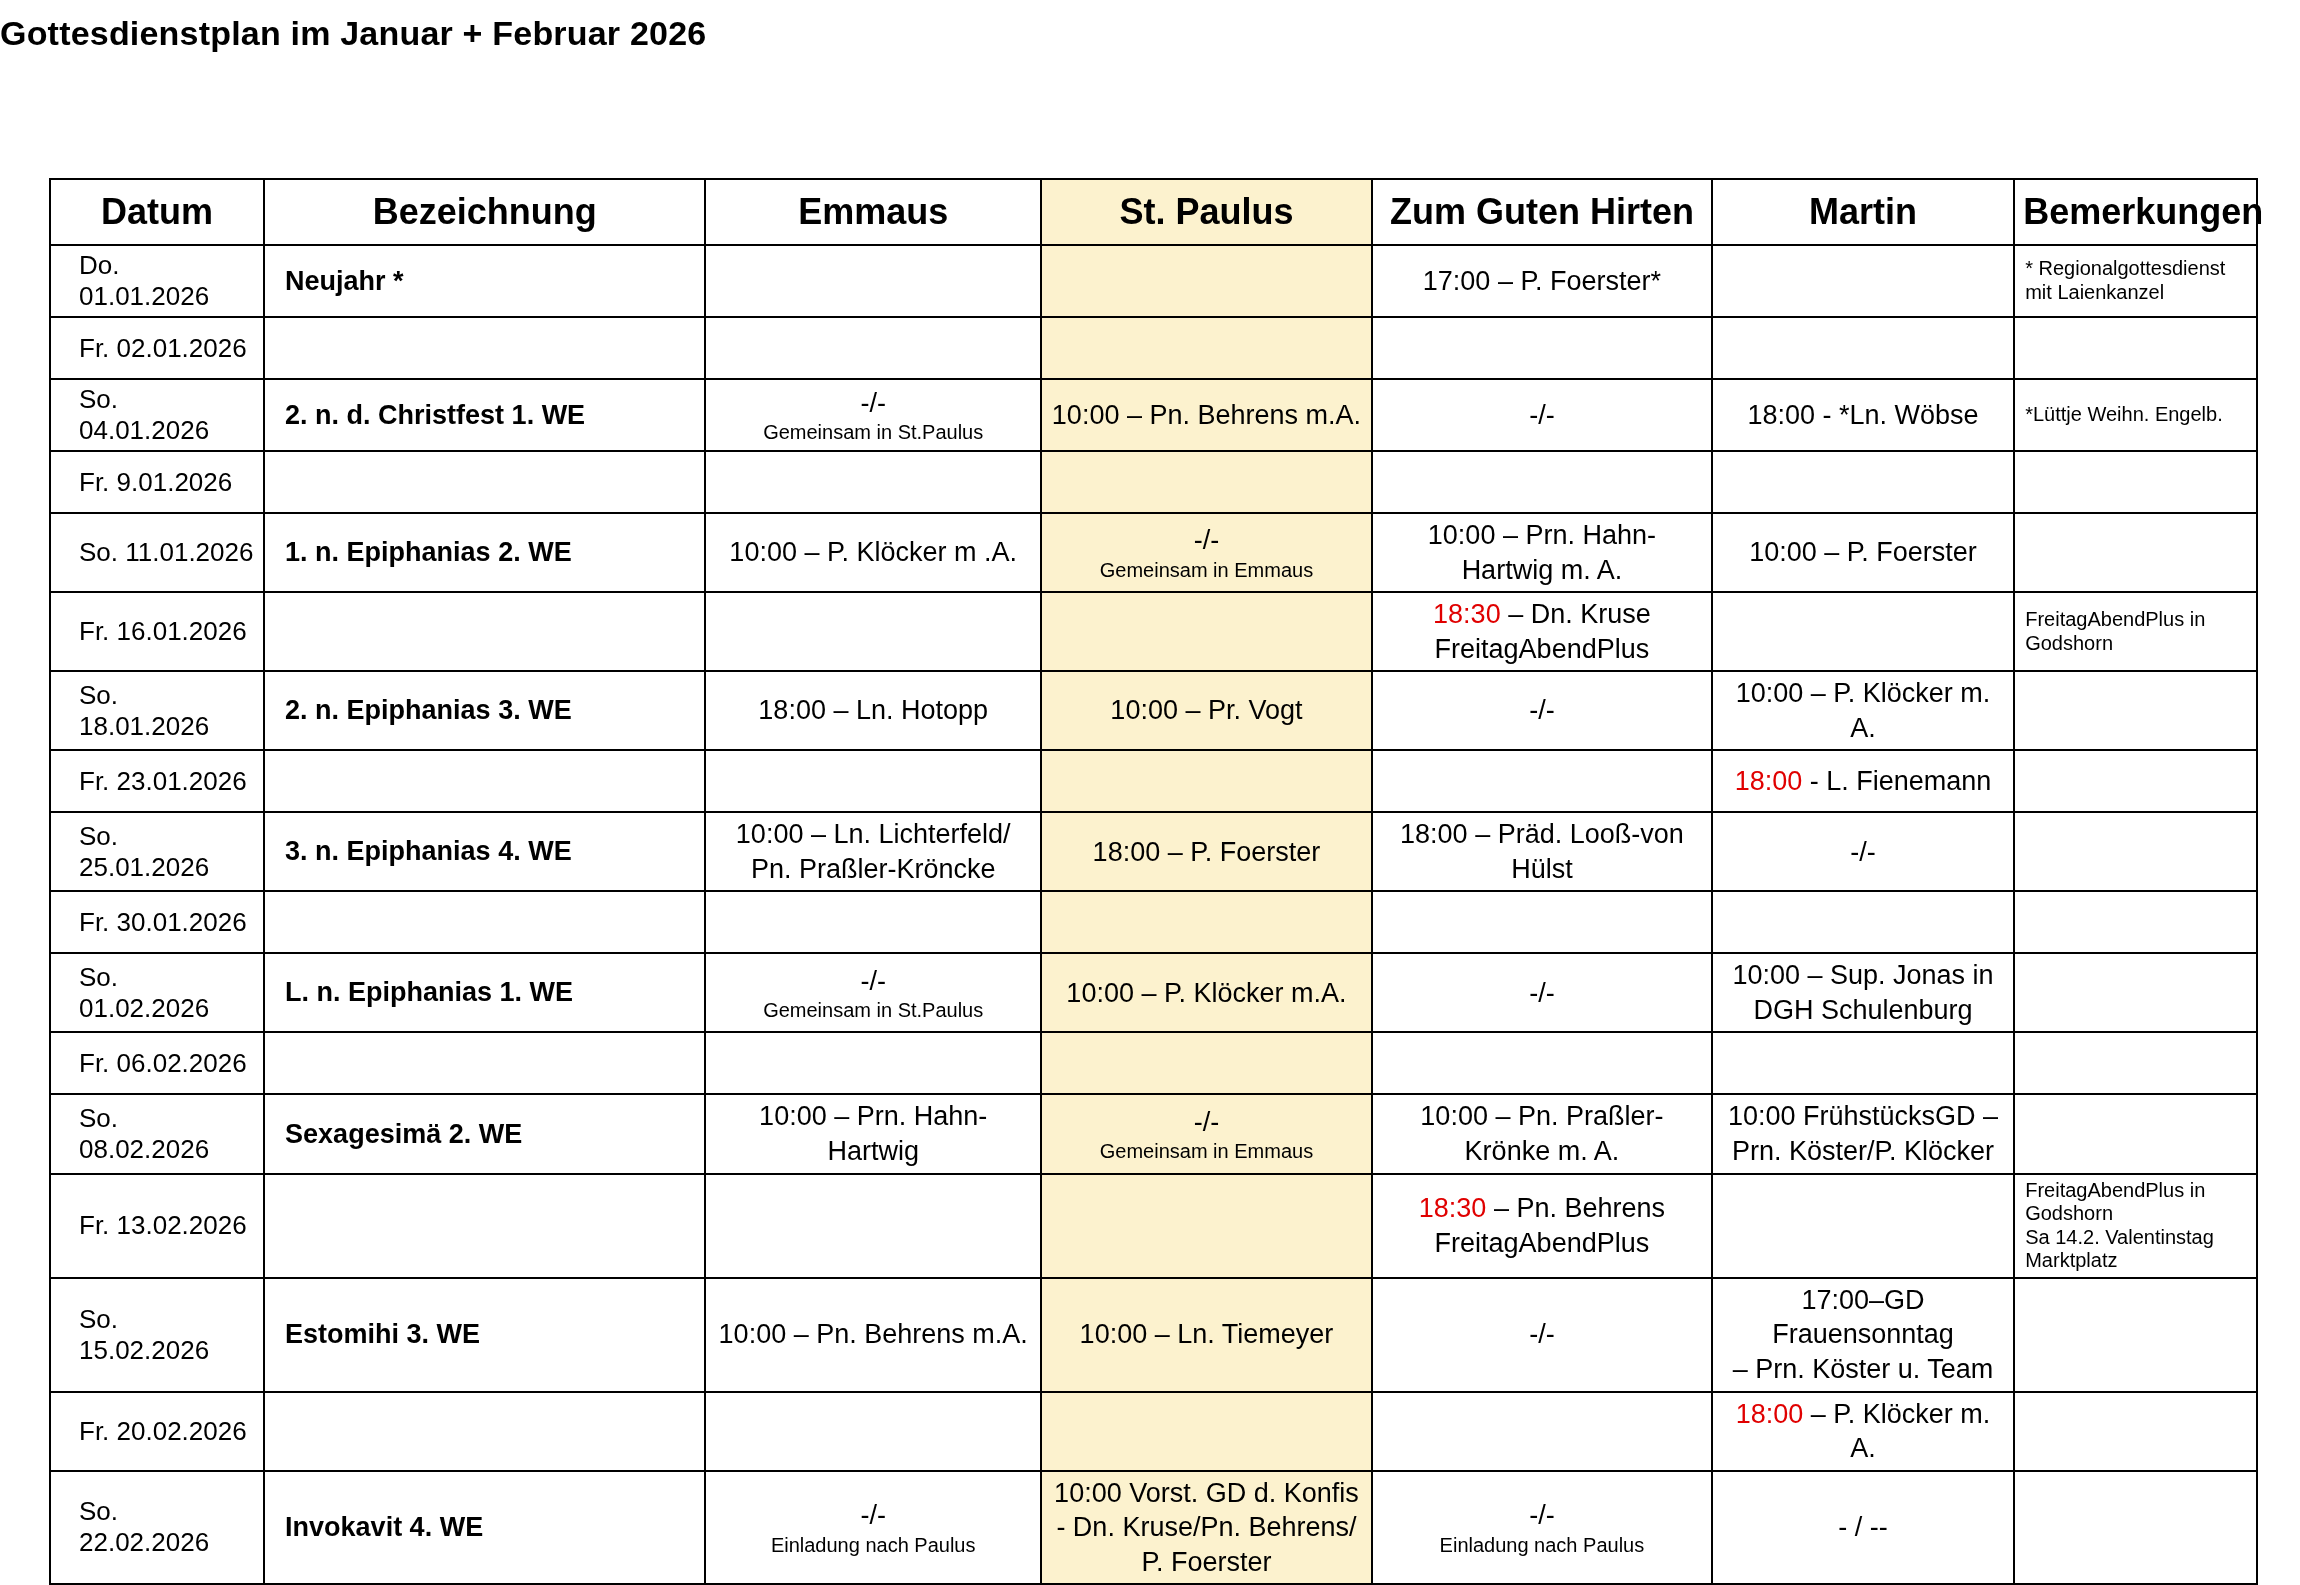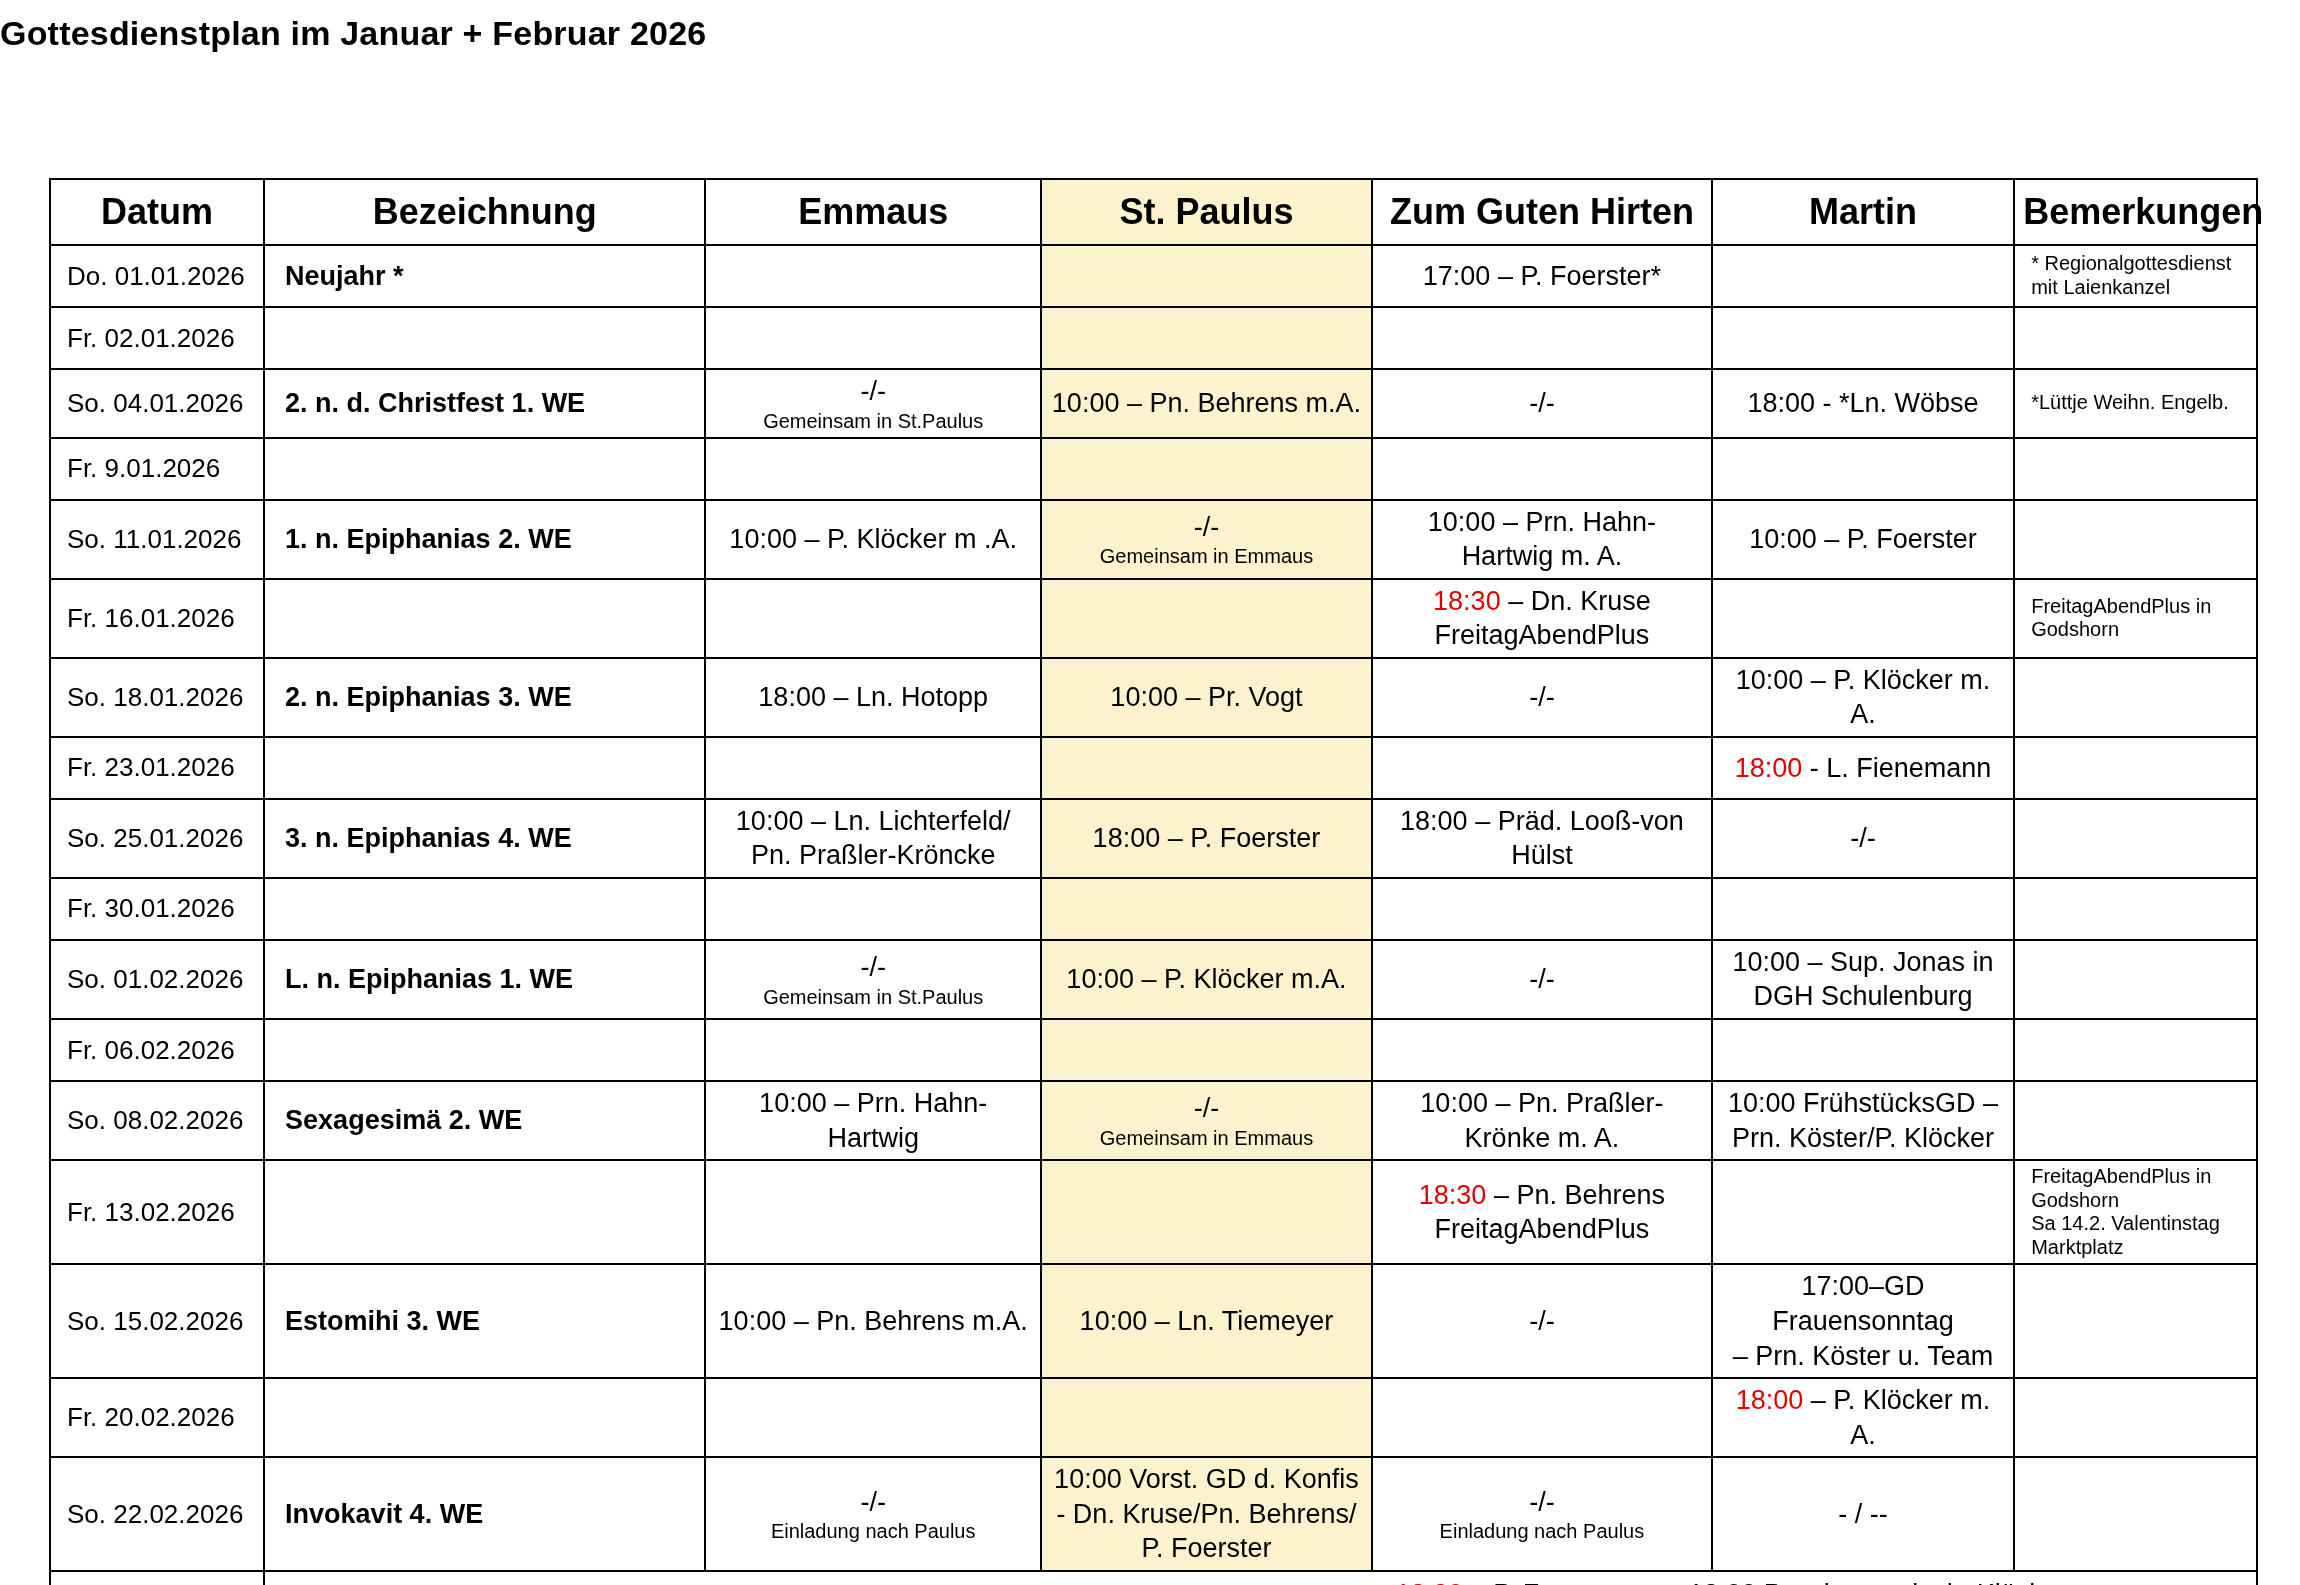--- a/index.html
+++ b/index.html
@@ -16,28 +16,28 @@
     border-collapse:collapse;table-layout:fixed;
   }
   col.c-datum{width:9.7%;} col.c-bez{width:20%;} col.c-emm{width:15.2%;}
   col.c-pau{width:15%;} col.c-hir{width:15.4%;} col.c-mar{width:13.7%;} col.c-bem{width:11%;}
   th,td{
     border:2px solid #000;vertical-align:middle;text-align:center;
     padding:4px 8px;font-size:27px;
   }
   th{font-size:36px;font-weight:bold;height:56px;}
   tr.body{height:62px;}
-  td.datum{text-align:left;padding-left:16px;font-size:26px;}
+  td.datum{text-align:left;padding-left:28px;font-size:26px;}
   td.name{text-align:left;padding-left:20px;font-weight:bold;}
   .hl{background:var(--hl,#fcf2ce);}
   td.merged{position:relative;height:72px;background:#fff;}
   .mblock{position:absolute;top:5px;transform:translateX(-50%);text-align:center;white-space:nowrap;}
   .line{line-height:1.28;}
   .sub{font-size:20px;line-height:1.15;margin-top:1px;}
-  td.bem{text-align:left;padding-left:16px;padding-right:6px;}
+  td.bem{text-align:left;padding-left:10px;padding-right:6px;}
   td.bem .line{font-size:20px;line-height:1.18;}
   .b{font-weight:normal;}
   .red{color:var(--red,#e00000);text-align:right;}
 </style>
 </head>
 <body style="--hl: #fcf2ce; --red: #e00000;">
 
 <div class="title">Gottesdienstplan im Januar + Februar 2026</div>
 
 <table class="plan">

